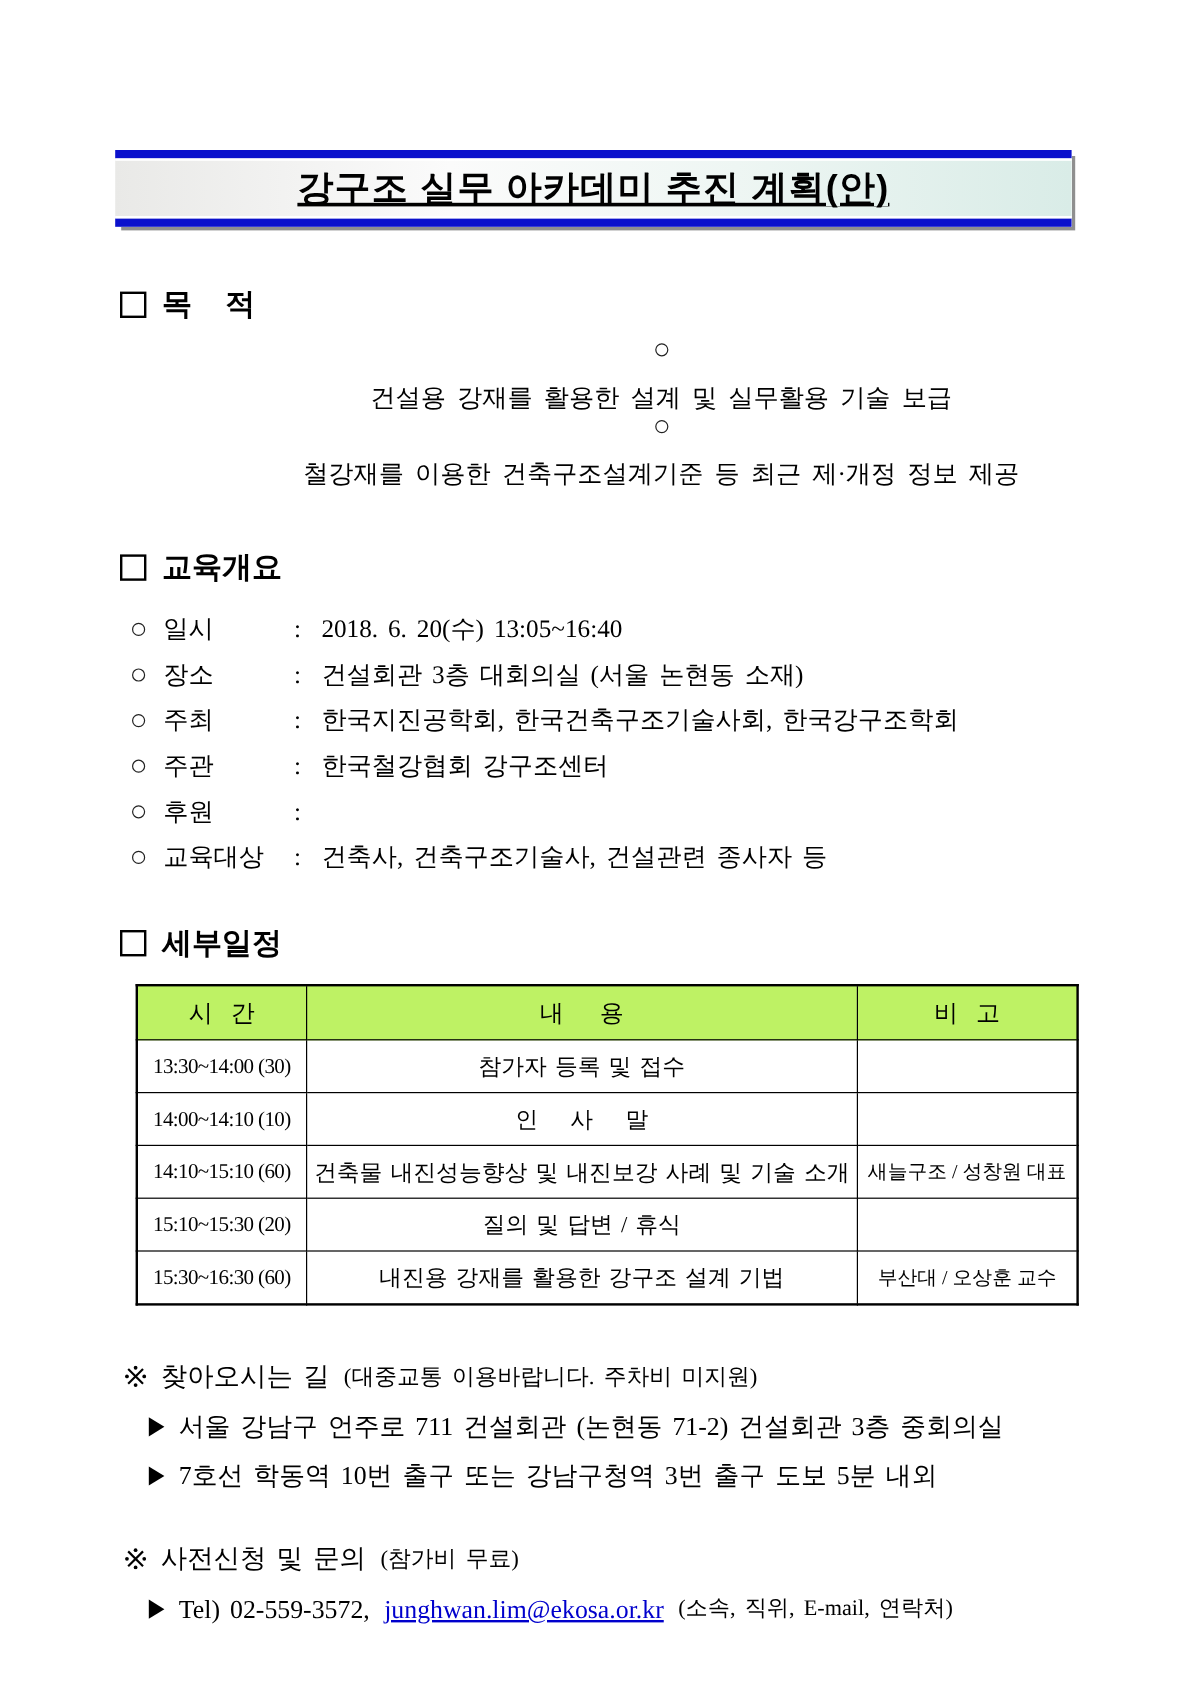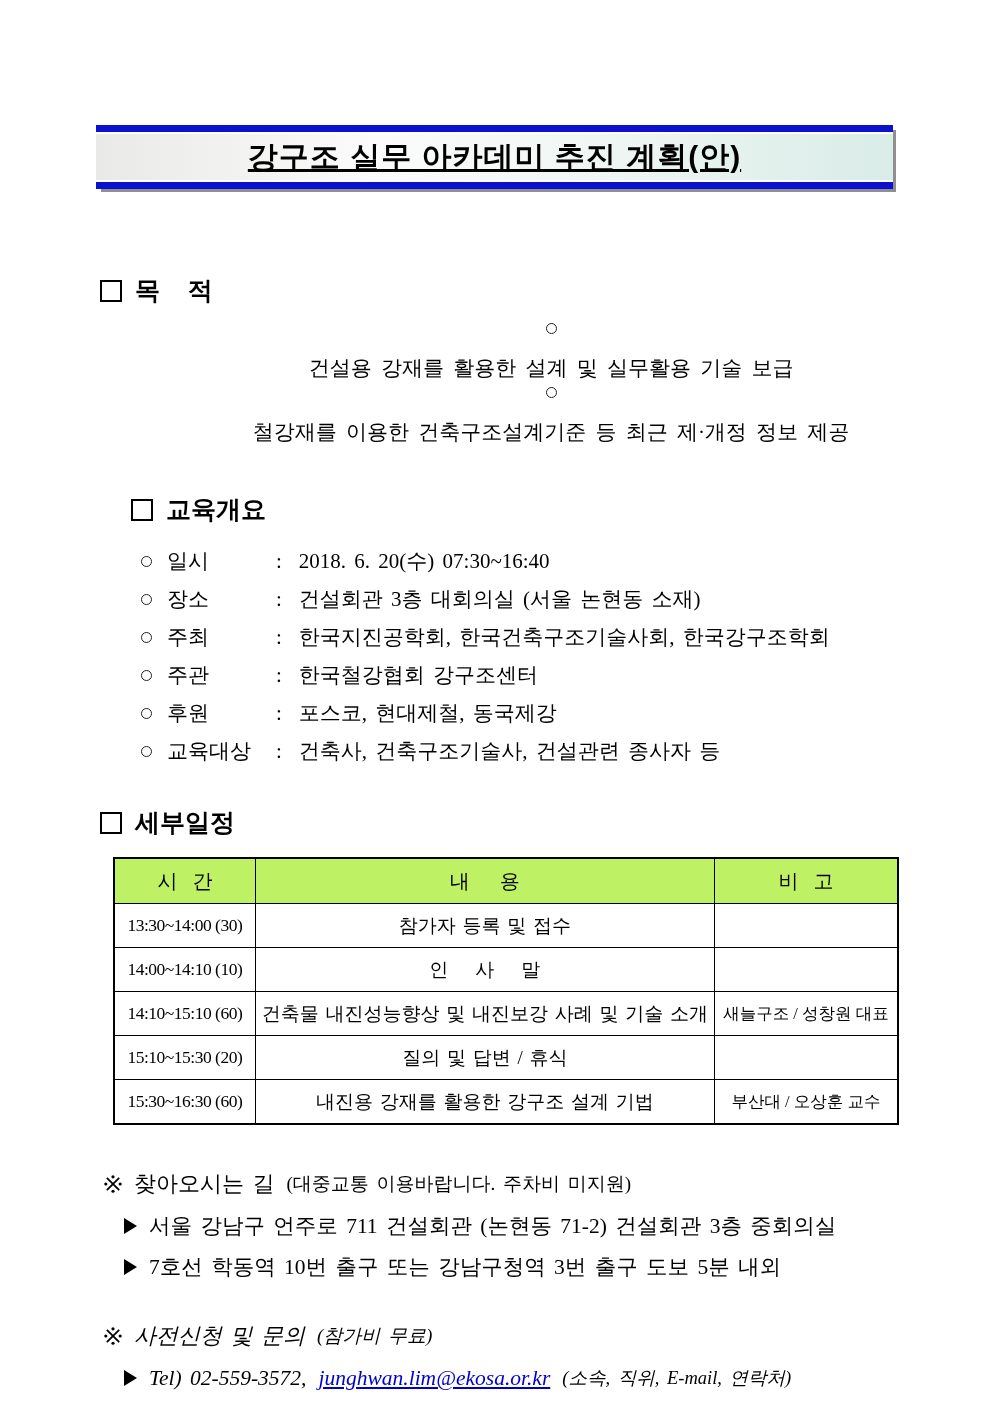--- a/index.html
+++ b/index.html
@@ -33,22 +33,22 @@
   }
   
   .sec-heading{
     display:flex;align-items:center;gap:13px;
     margin-left:100px;
     font-family:"Liberation Sans", sans-serif;
     font-weight:bold;font-size:25px;color:#000;
   }
   .sq{width:18px;height:18px;border:2.5px solid #000;flex:none;}
   .sec-heading-text{white-space:pre;}
-  .purpose{margin-top:85px;}
-  .overview{margin-top:42px;padding-left:31px;}
+  .purpose{margin-top:48px;}
+  .overview{margin-top:42px;}
   .schedule{margin-top:36px;}
   
   .bullets{list-style:none;margin:16px 0 0 110px;padding:0;}
   .bullets li{
     display:flex;align-items:center;gap:15px;
     font-size:21px;line-height:38px;word-spacing:4px;flex-direction:column;
   }
   .circ{width:9px;height:9px;border:1.5px solid #222;border-radius:50%;flex:none;}
   
   .ov-list{margin:16px 0 0 110px;}
@@ -76,21 +76,21 @@
   }
   .col-time{width:140px;}
   .col-content{width:455px;}
   .col-remark{width:182px;}
   .schedule-table td{height:43px;text-align:center;}
   td.time{font-size:17.5px;letter-spacing:-0.5px;white-space:nowrap;}
   td.content{white-space:pre;word-spacing:2px;}
   td.remark{font-size:16.5px;white-space:nowrap;}
   
   .note-sec{margin:44px 0 0 104px;}
-  .note-sec.contact{margin-top:40px;font-style:italic;}
+  .note-sec.contact{margin-top:40px;}
   .note-head{display:flex;align-items:center;gap:12px;font-size:22px;word-spacing:3px;}
   .ref-icon{flex:none;width:18px;height:18px;}
   .note-small{font-size:19px;}
   .arrow-line{
     display:flex;align-items:center;gap:12px;
     margin:13px 0 0 20px;
     font-size:21.5px;line-height:28px;word-spacing:3px;white-space:nowrap;
   }
   .tri{
     width:0;height:0;flex:none;
@@ -132,21 +132,21 @@
   <section class="overview">
     <div class="sec-heading">
       <span class="sq"></span>
       <span class="sec-heading-text">교육개요</span>
     </div>
     <div class="ov-list">
       <div class="ov-row">
         <span class="circ"></span>
         <span class="ov-label">일시</span>
         <span class="ov-colon">:</span>
-        <span class="ov-value">2018. 6. 20(수) 07:30~16:40</span>
+        <span class="ov-value">2018. 6. 20(수) 13:05~16:40</span>
       </div>
       <div class="ov-row">
         <span class="circ"></span>
         <span class="ov-label">장소</span>
         <span class="ov-colon">:</span>
         <span class="ov-value">건설회관 3층 대회의실 (서울 논현동 소재)</span>
       </div>
       <div class="ov-row">
         <span class="circ"></span>
         <span class="ov-label">주최</span>
@@ -156,21 +156,20 @@
       <div class="ov-row">
         <span class="circ"></span>
         <span class="ov-label">주관</span>
         <span class="ov-colon">:</span>
         <span class="ov-value">한국철강협회 강구조센터</span>
       </div>
       <div class="ov-row">
         <span class="circ"></span>
         <span class="ov-label">후원</span>
         <span class="ov-colon">:</span>
-        <span class="ov-value">포스코, 현대제철, 동국제강</span>
       </div>
       <div class="ov-row">
         <span class="circ"></span>
         <span class="ov-label">교육대상</span>
         <span class="ov-colon">:</span>
         <span class="ov-value">건축사, 건축구조기술사, 건설관련 종사자 등</span>
       </div>
     </div>
   </section>
 

